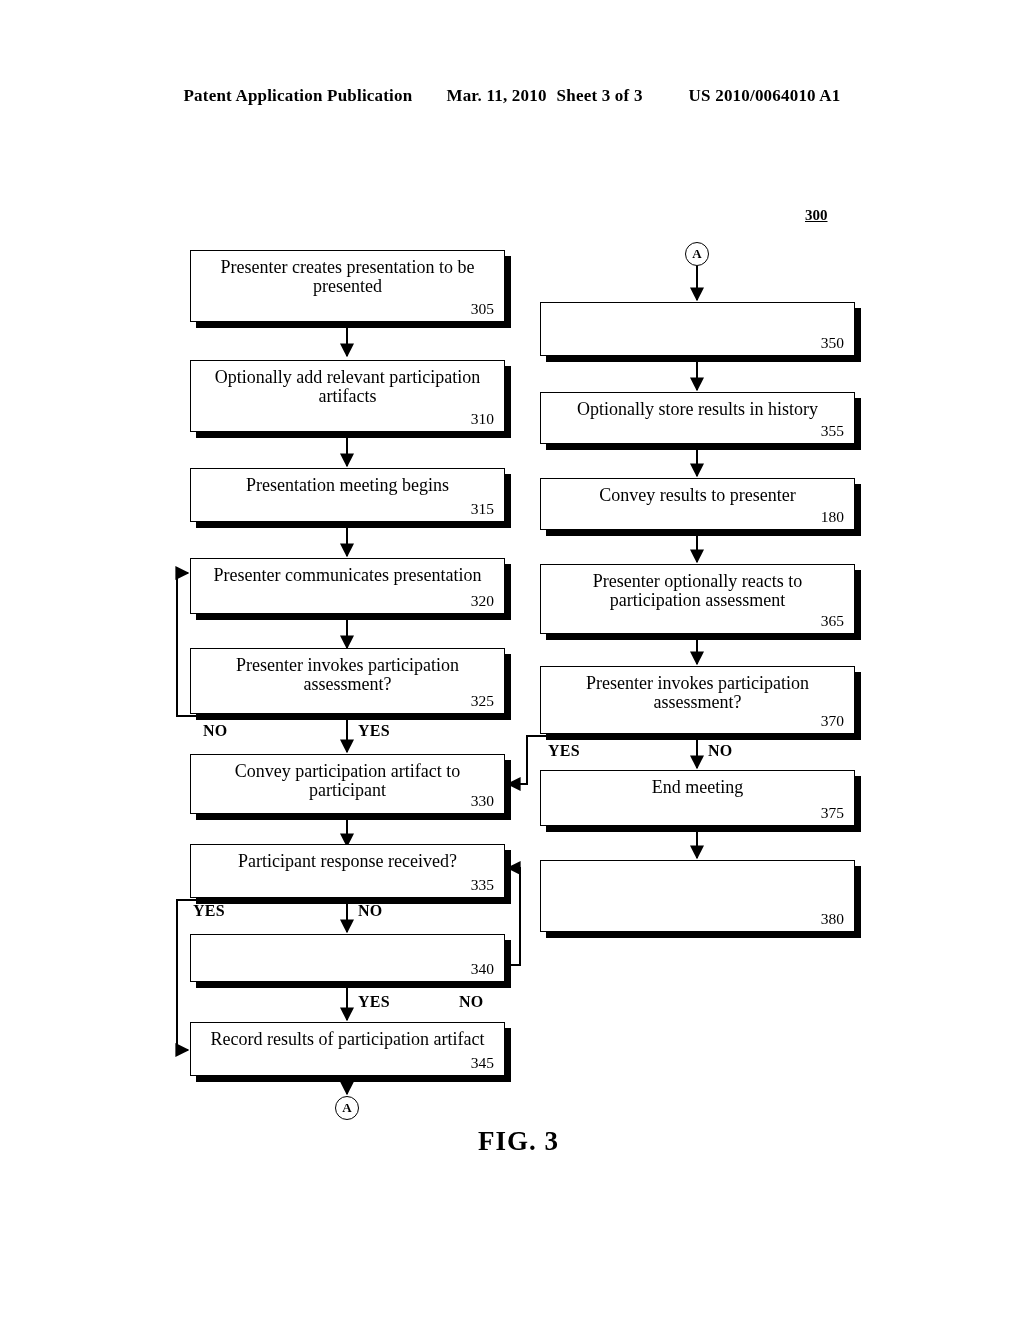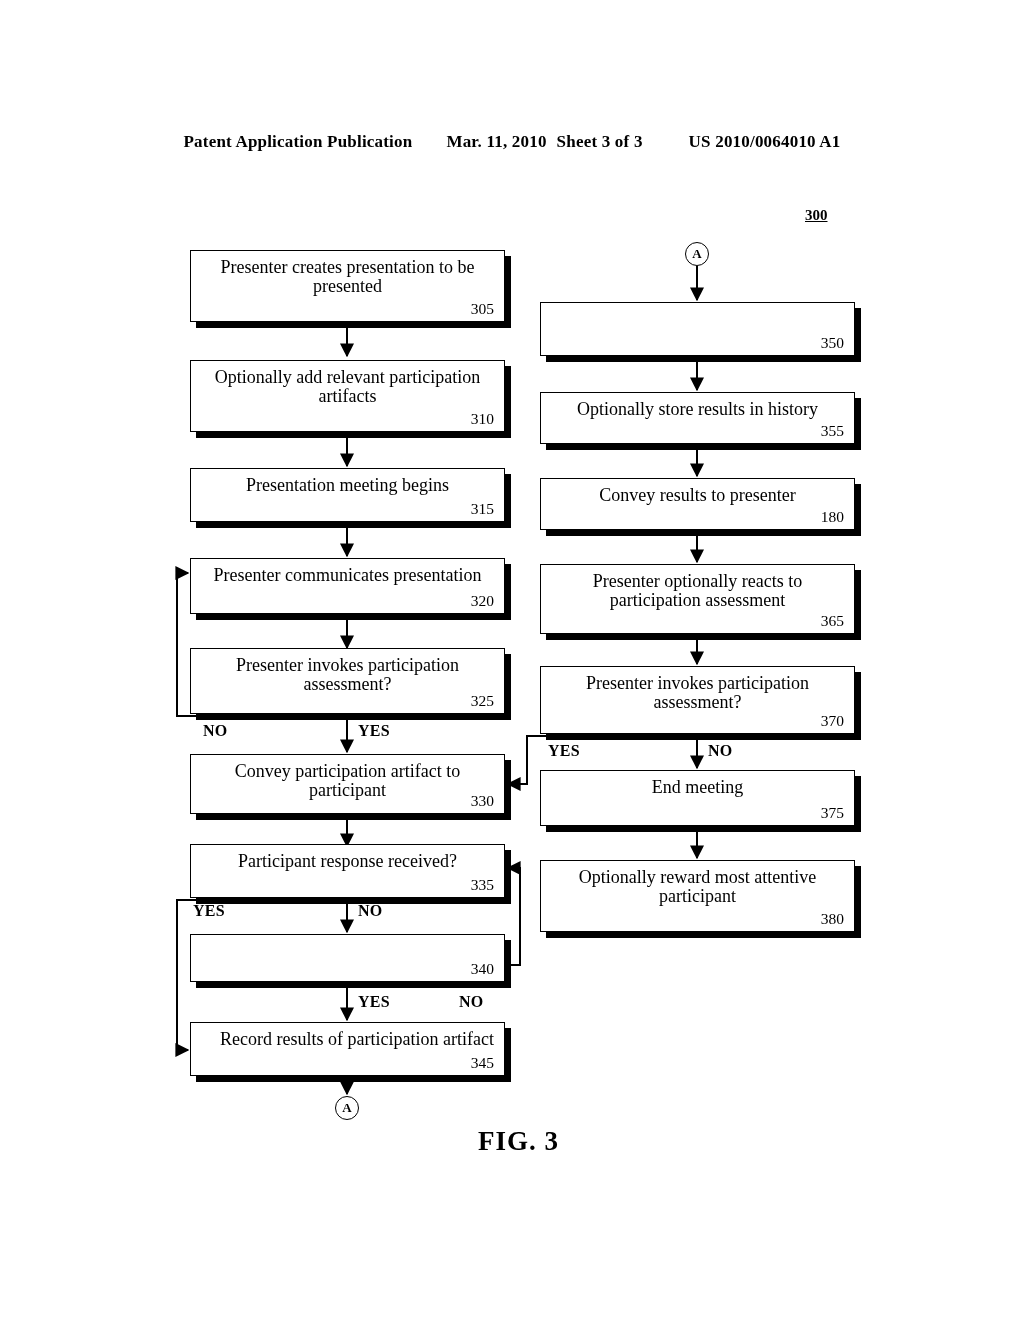--- a/index.html
+++ b/index.html
@@ -21,21 +21,20 @@
     position: absolute;
     top: 86px;
     left: 0;
     width: 1024px;
     text-align: center;
     font-family: "Liberation Serif", "DejaVu Serif", serif;
     font-weight: bold;
     font-size: 17px;
     letter-spacing: 0.2px;
     white-space: nowrap;
-    margin-top: 46px;
   }
   #patent-header .h-seg { display: inline-block; }
   #patent-header .gap-a { display: inline-block; width: 34px; }
   #patent-header .gap-b { display: inline-block; width: 10px; }
   #patent-header .gap-c { display: inline-block; width: 46px; }
 
   
   #fig-label {
     position: absolute;
     left: 478px;
@@ -196,21 +195,21 @@
 
 <div class="pbox" style="left:190px; top:844px; width:315px; height:54px;">
   <div class="ptext">Participant response received?</div>
   <div class="pnum">335</div>
 </div>
 
 <div class="pbox" style="left:190px; top:934px; width:315px; height:48px;">
   <div class="pnum">340</div>
 </div>
 
-<div class="pbox" style="left:190px; top:1022px; width:315px; height:54px;align-items:flex-end;">
+<div class="pbox" style="left:190px; top:1022px; width:315px; height:54px;">
   <div class="ptext">Record results of participation artifact</div>
   <div class="pnum">345</div>
 </div>
 
 <div class="pbox" style="left:540px; top:302px; width:315px; height:54px;">
   <div class="pnum">350</div>
 </div>
 
 <div class="pbox" style="left:540px; top:392px; width:315px; height:52px;">
   <div class="ptext">Optionally store results in history</div>
@@ -231,21 +230,20 @@
   <div class="ptext">Presenter invokes participation assessment?</div>
   <div class="pnum">370</div>
 </div>
 
 <div class="pbox" style="left:540px; top:770px; width:315px; height:56px;">
   <div class="ptext">End meeting</div>
   <div class="pnum">375</div>
 </div>
 
 <div class="pbox" style="left:540px; top:860px; width:315px; height:72px;">
-  <div class="ptext">Optionally reward most attentive participant</div>
   <div class="pnum">380</div>
 </div>
 
 <div class="branch-label" style="left:203px; top:722px;">NO</div>
 <div class="branch-label" style="left:358px; top:722px;">YES</div>
 
 <div class="branch-label" style="left:193px; top:902px;">YES</div>
 <div class="branch-label" style="left:358px; top:902px;">NO</div>
 
 <div class="branch-label" style="left:358px; top:993px;">YES</div>

